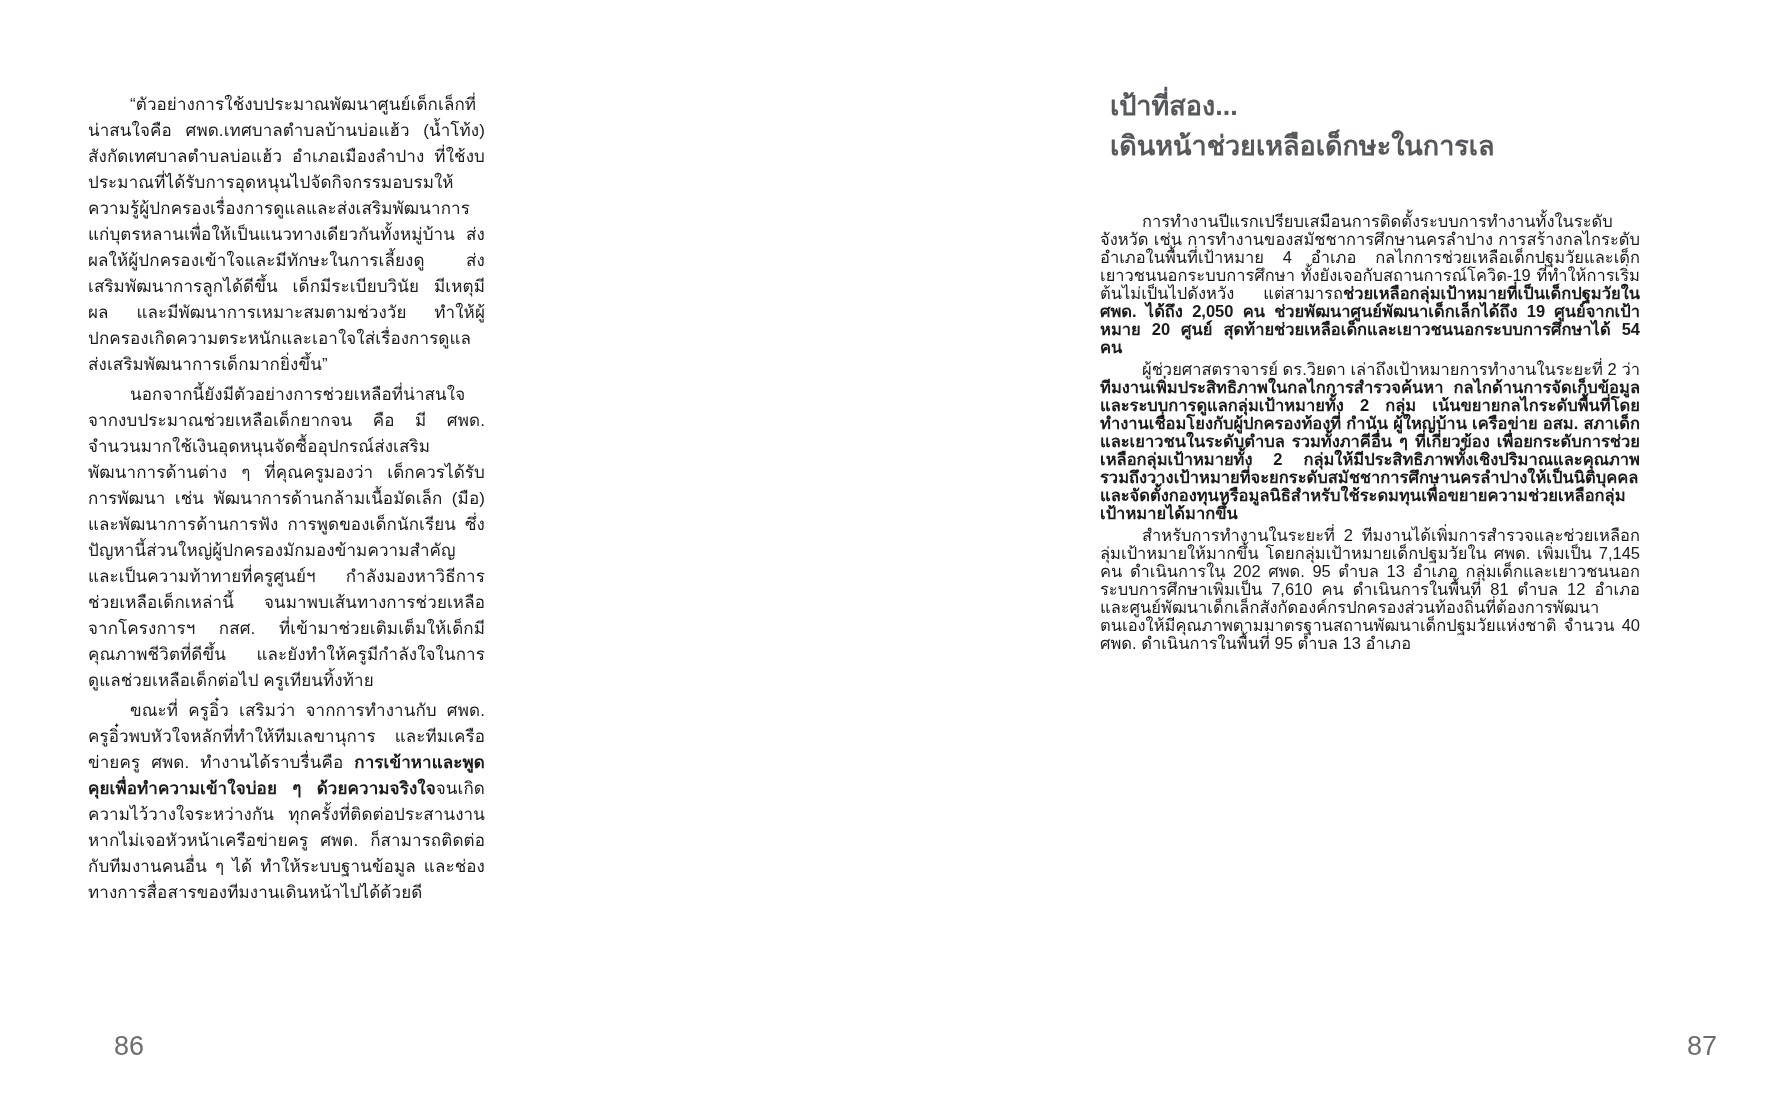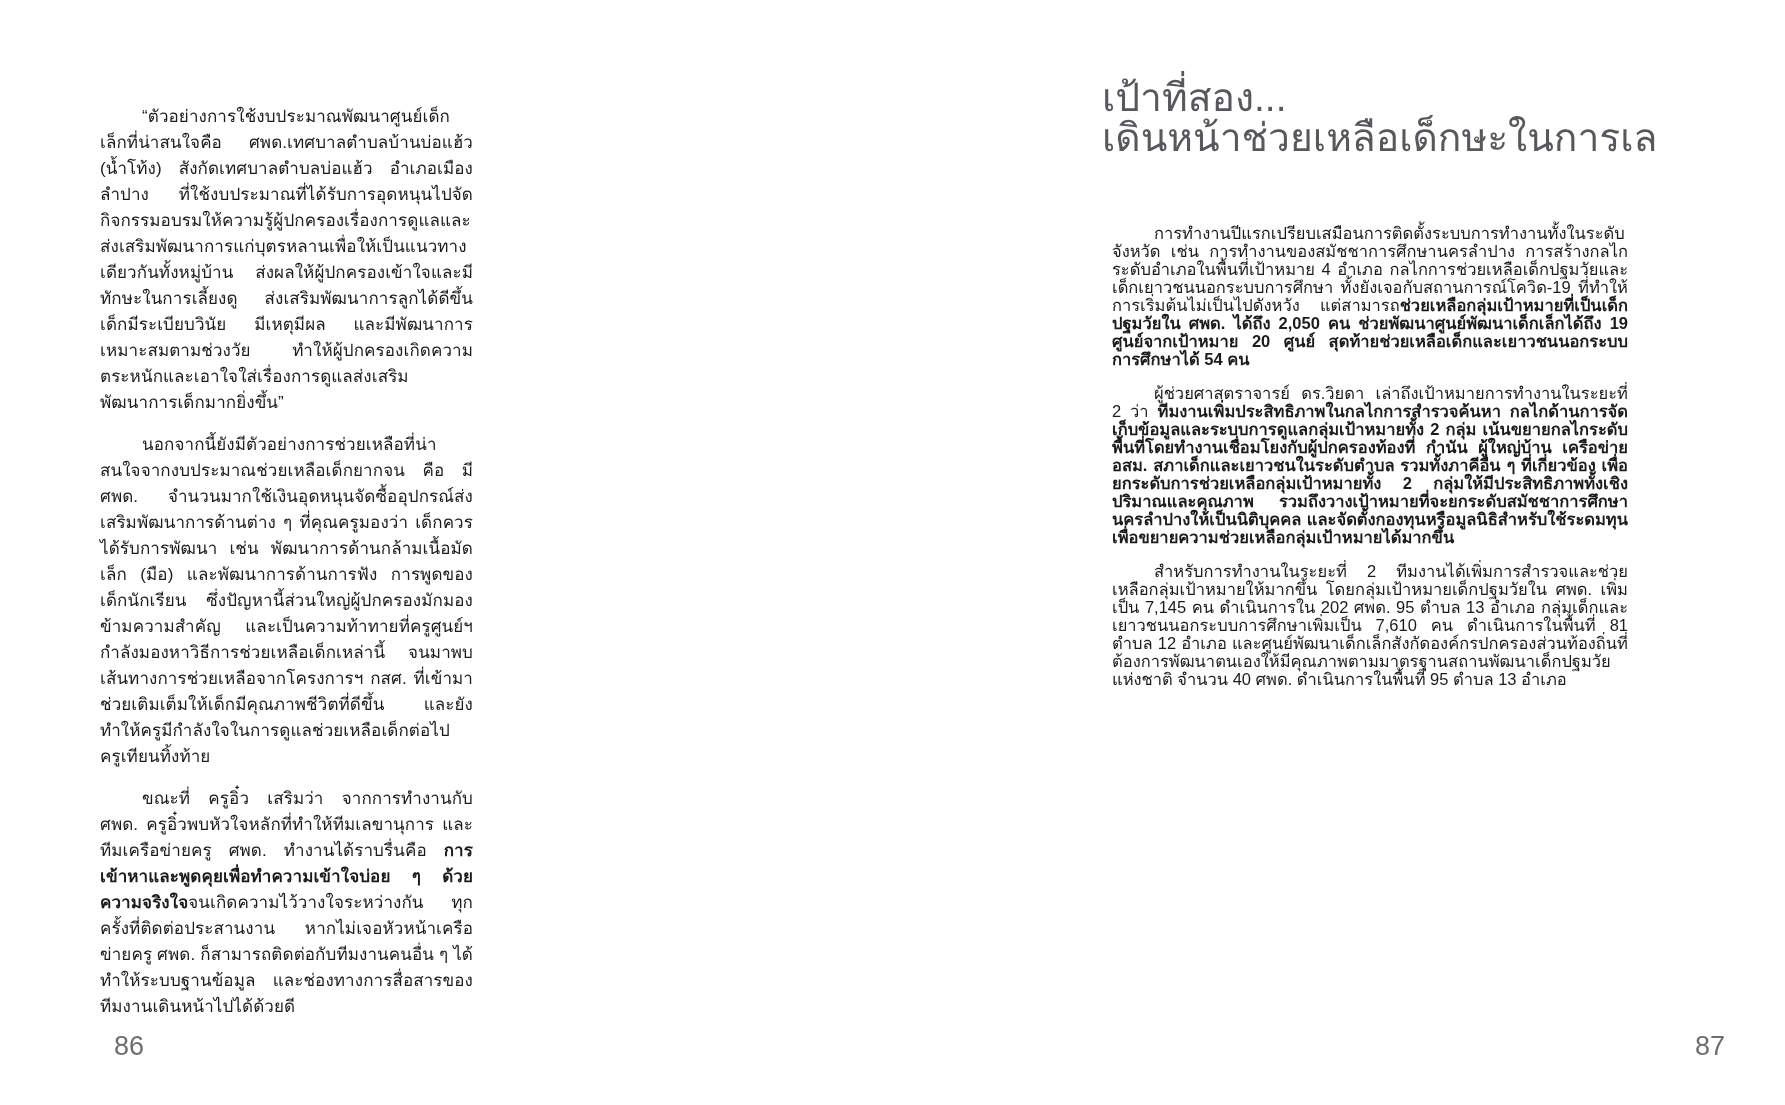--- a/index.html
+++ b/index.html
@@ -25,41 +25,41 @@
   }
   .left-body {
     left: 84px; top: 88px; width: 405px;
     font-size: 17px; line-height: 26px;
     letter-spacing: 0.1px;
   }
   .right-body {
     left: 204px; top: 208px; width: 548px; 
     font-size: 16.5px; line-height: 18px;
   }
-  .para { margin: 16px; padding: 0; }
+  .para { margin: 4px; padding: 0; }
   .para.indent { text-indent: 42px; }
   .para b, .para .seg-bold { font-weight: 700; }
 
   .chapter-title {
     position: absolute;
     left: 204px; top: 72px; width: 560px;
-    margin: 6px;
-    font-size: 39px; line-height: 40px; font-weight: 400;
+    margin: 14px;
+    font-size: 27px; line-height: 40px; font-weight: 700;
     color: var(--heading-text, #57585b);
   }
   .chapter-title .title-line { display: block; }
 
   .page-number {
     position: absolute;
     bottom: 43px;
     font-size: 27px;
     color: var(--page-number, #6d6e71);
   }
   .page-number-left  { left: 70px; margin-left: 44px; }
-  .page-number-right { right: 60px; text-align: right; }
+  .page-number-right { right: 68px; text-align: right; }
 </style>
 </head>
 <body>
 
 <div class="spread" style="--background: #ffffff; --body-text: #1b1b1b; --heading-text: #57585b; --page-number: #6d6e71;">
 
   <section class="page page-left">
     <div class="body-text left-body">
       <p class="para indent"><span class="seg-normal">“ตัวอย่างการใช้งบประมาณพัฒนาศูนย์เด็กเล็กที่น่าสนใจคือ ศพด.เทศบาลตำบลบ้านบ่อแฮ้ว (น้ำโท้ง) สังกัดเทศบาลตำบลบ่อแฮ้ว อำเภอเมืองลำปาง ที่ใช้งบประมาณที่ได้รับการอุดหนุนไปจัดกิจกรรมอบรมให้ความรู้ผู้ปกครองเรื่องการดูแลและส่งเสริมพัฒนาการแก่บุตรหลานเพื่อให้เป็นแนวทางเดียวกันทั้งหมู่บ้าน ส่งผลให้ผู้ปกครองเข้าใจและมีทักษะในการเลี้ยงดู ส่งเสริมพัฒนาการลูกได้ดีขึ้น เด็กมีระเบียบวินัย มีเหตุมีผล และมีพัฒนาการเหมาะสมตามช่วงวัย ทำให้ผู้ปกครองเกิดความตระหนักและเอาใจใส่เรื่องการดูแลส่งเสริมพัฒนาการเด็กมากยิ่งขึ้น”</span></p>
       <p class="para indent"><span class="seg-normal">นอกจากนี้ยังมีตัวอย่างการช่วยเหลือที่น่าสนใจจากงบประมาณช่วยเหลือเด็กยากจน คือ มี ศพด. จำนวนมากใช้เงินอุดหนุนจัดซื้ออุปกรณ์ส่งเสริมพัฒนาการด้านต่าง ๆ ที่คุณครูมองว่า เด็กควรได้รับการพัฒนา เช่น พัฒนาการด้านกล้ามเนื้อมัดเล็ก (มือ) และพัฒนาการด้านการฟัง การพูดของเด็กนักเรียน ซึ่งปัญหานี้ส่วนใหญ่ผู้ปกครองมักมองข้ามความสำคัญ และเป็นความท้าทายที่ครูศูนย์ฯ กำลังมองหาวิธีการช่วยเหลือเด็กเหล่านี้ จนมาพบเส้นทางการช่วยเหลือจากโครงการฯ กสศ. ที่เข้ามาช่วยเติมเต็มให้เด็กมีคุณภาพชีวิตที่ดีขึ้น และยังทำให้ครูมีกำลังใจในการดูแลช่วยเหลือเด็กต่อไป ครูเทียนทิ้งท้าย</span></p>

